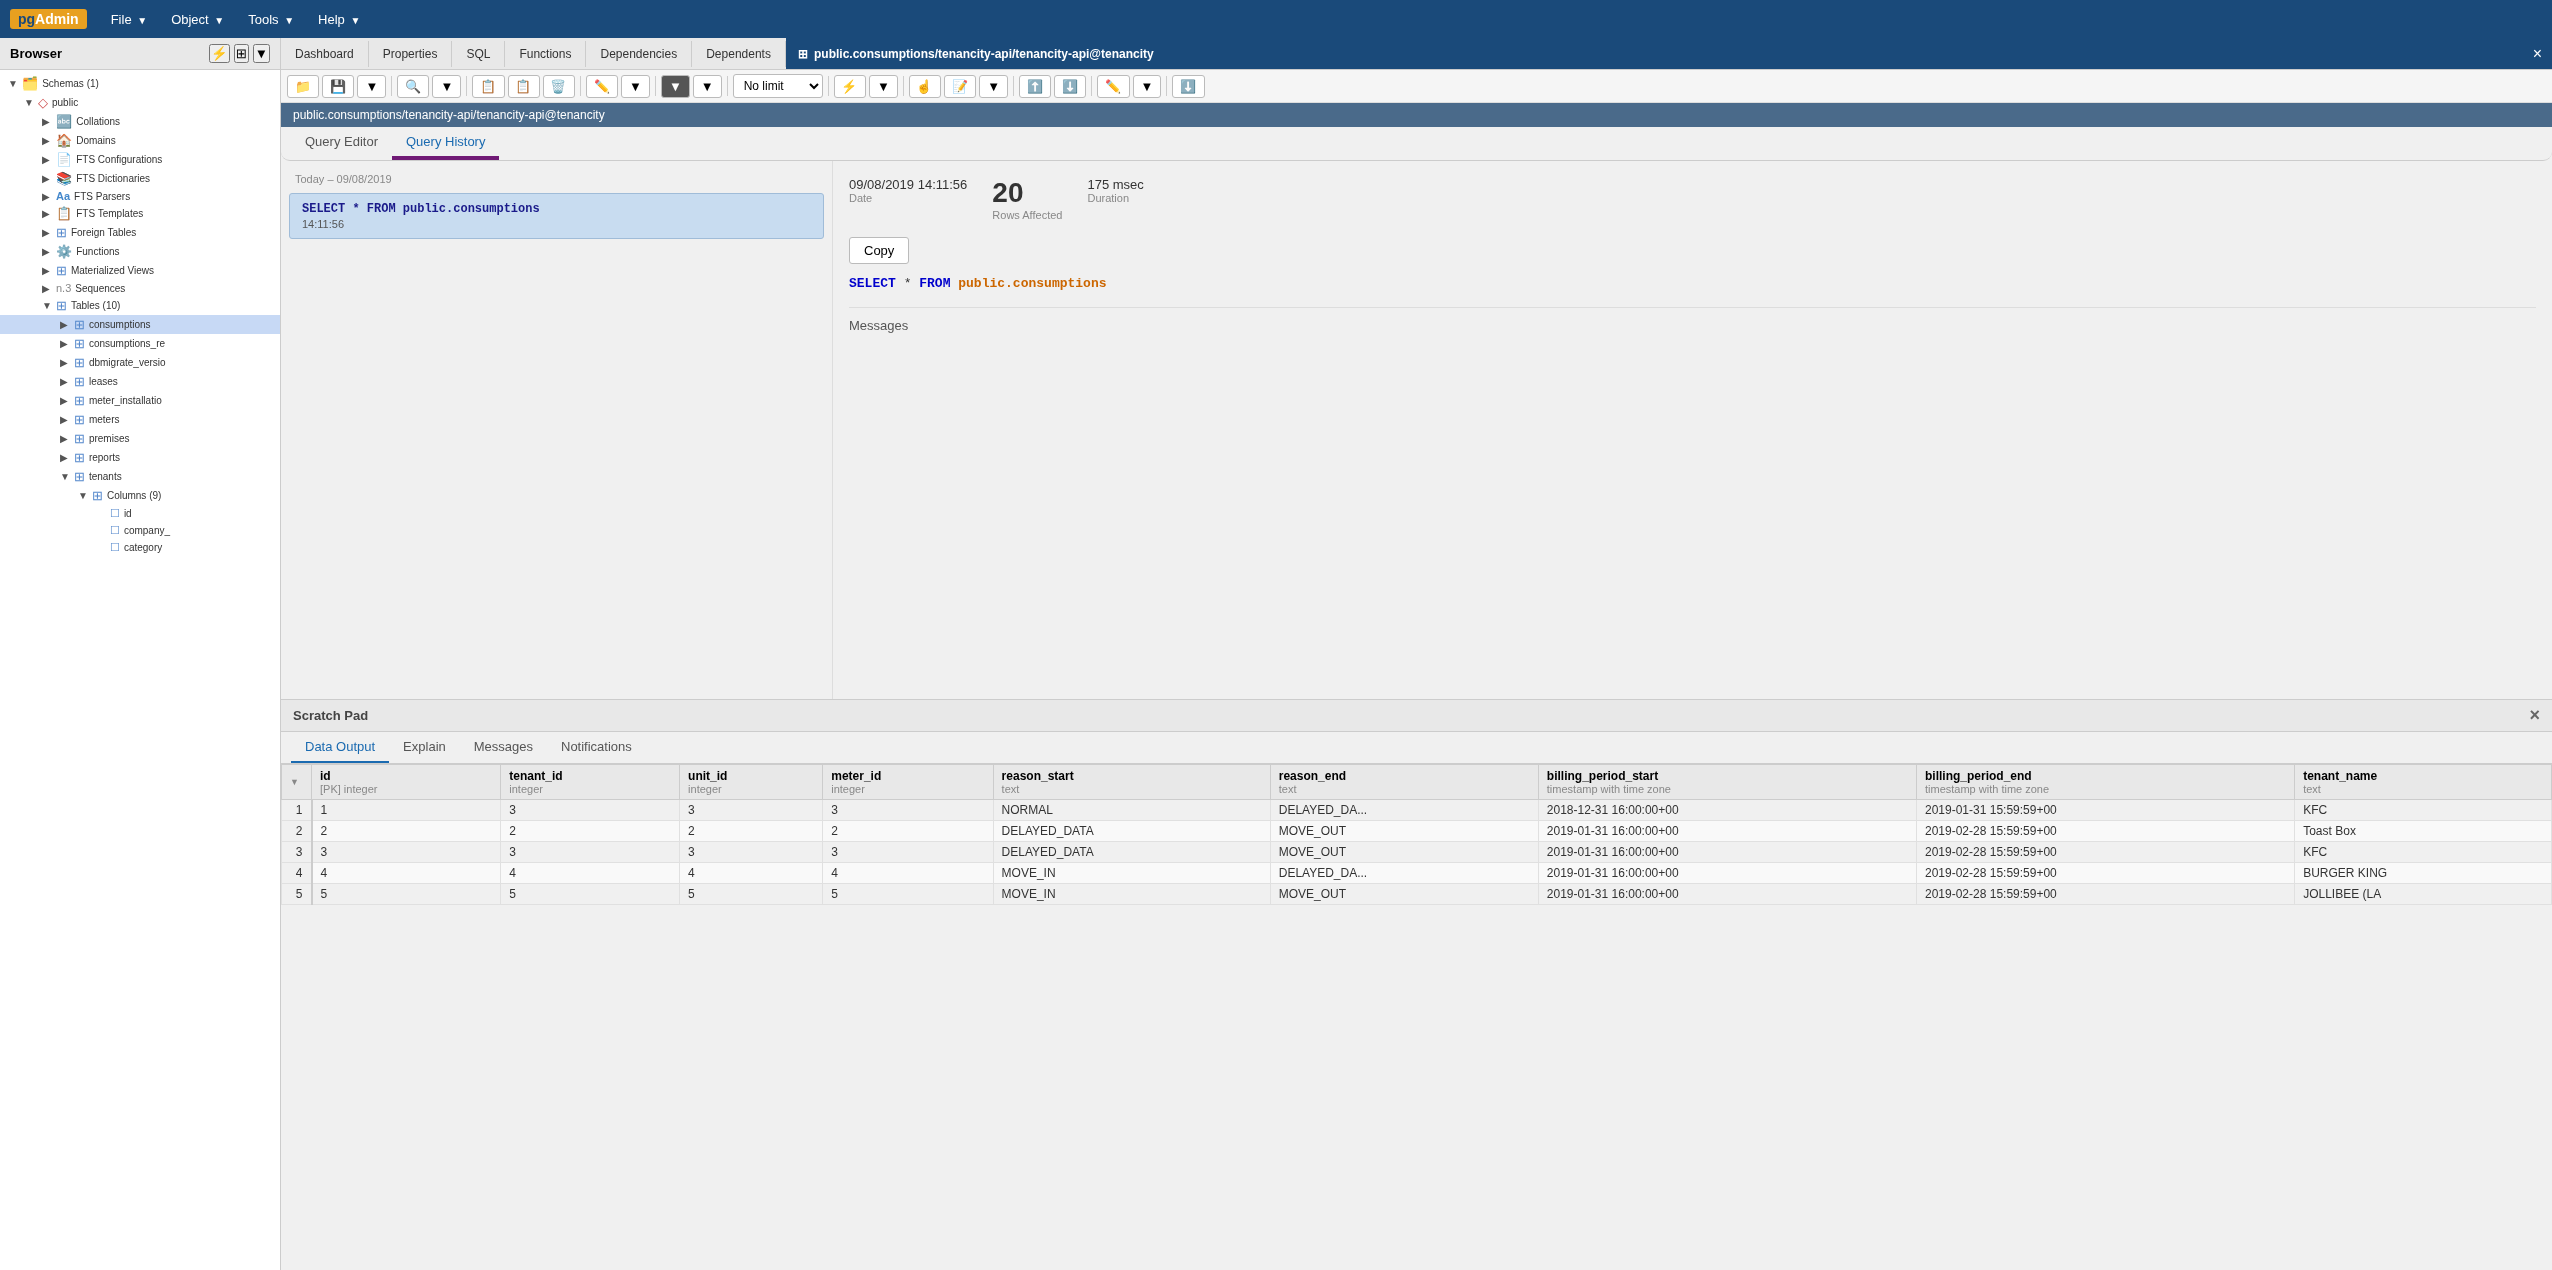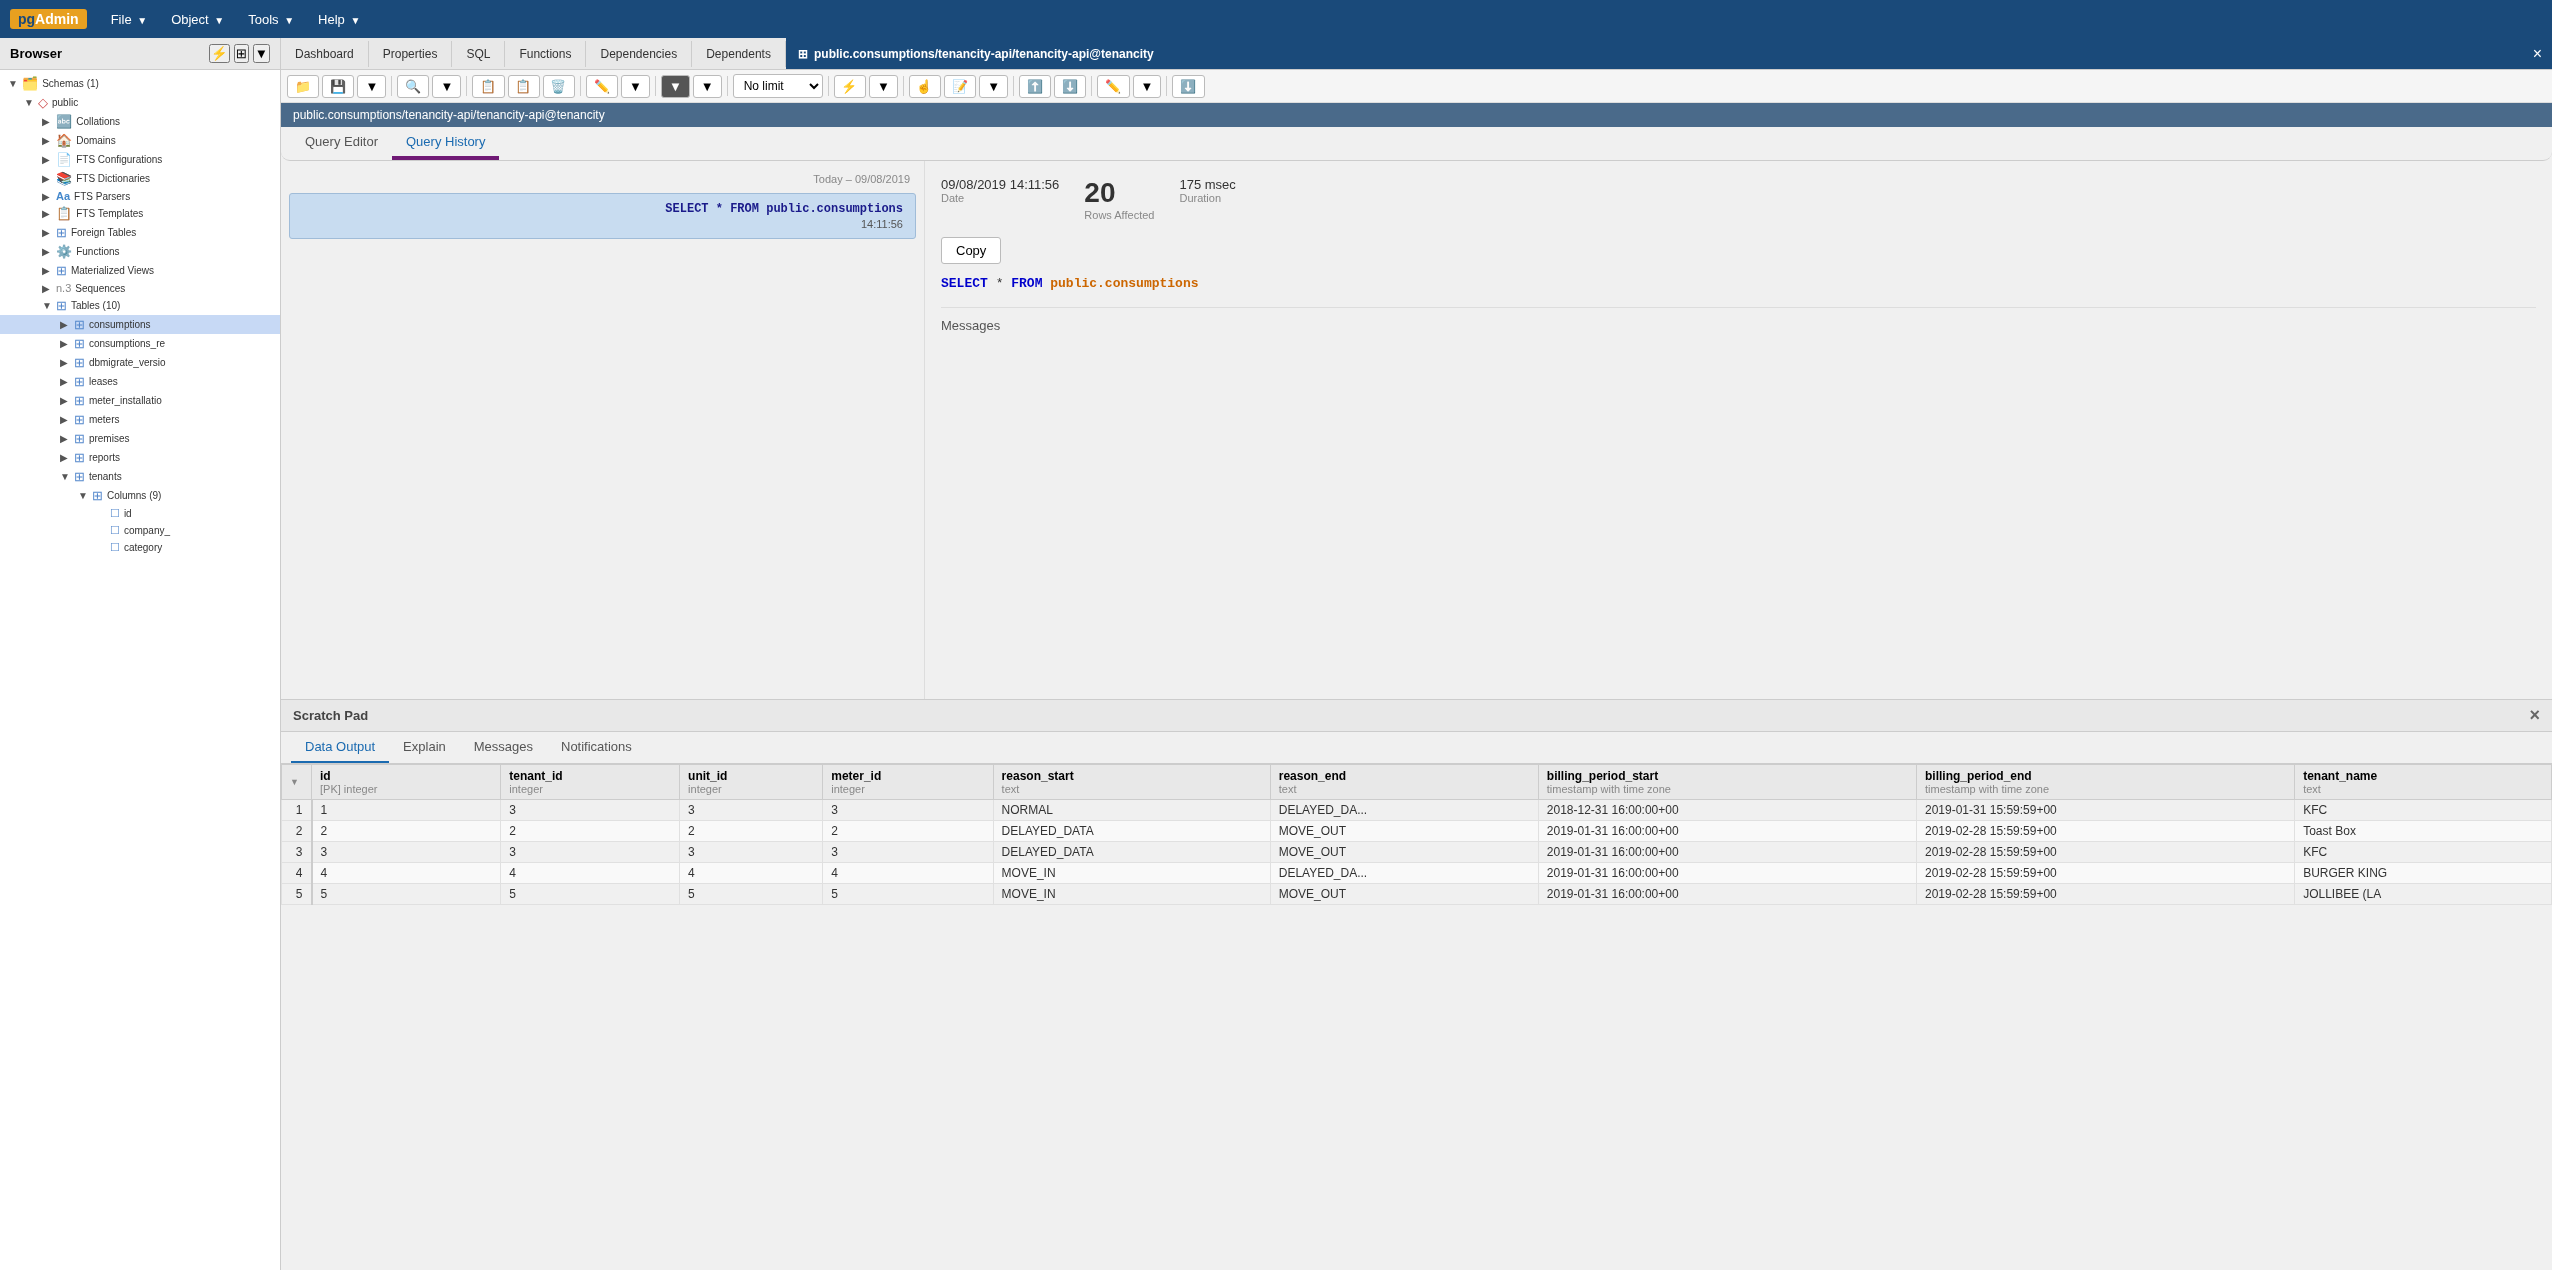--- a/index.html
+++ b/index.html
@@ -184,25 +184,24 @@
 
     
     .history-panel {
       display: flex;
       flex: 1;
       overflow: hidden;
       min-height: 0;
     }
 
     .history-list {
-      width: 644px;
+      width: 552px;
       border-right: 1px solid #ddd;
       overflow-y: auto;
       padding: 8px;
-      text-align: right;
     }
 
     .history-date-group {
       font-size: 11px;
       color: #888;
       padding: 4px 6px;
     }
 
     .history-entry {
       background: #c8dcf0;

